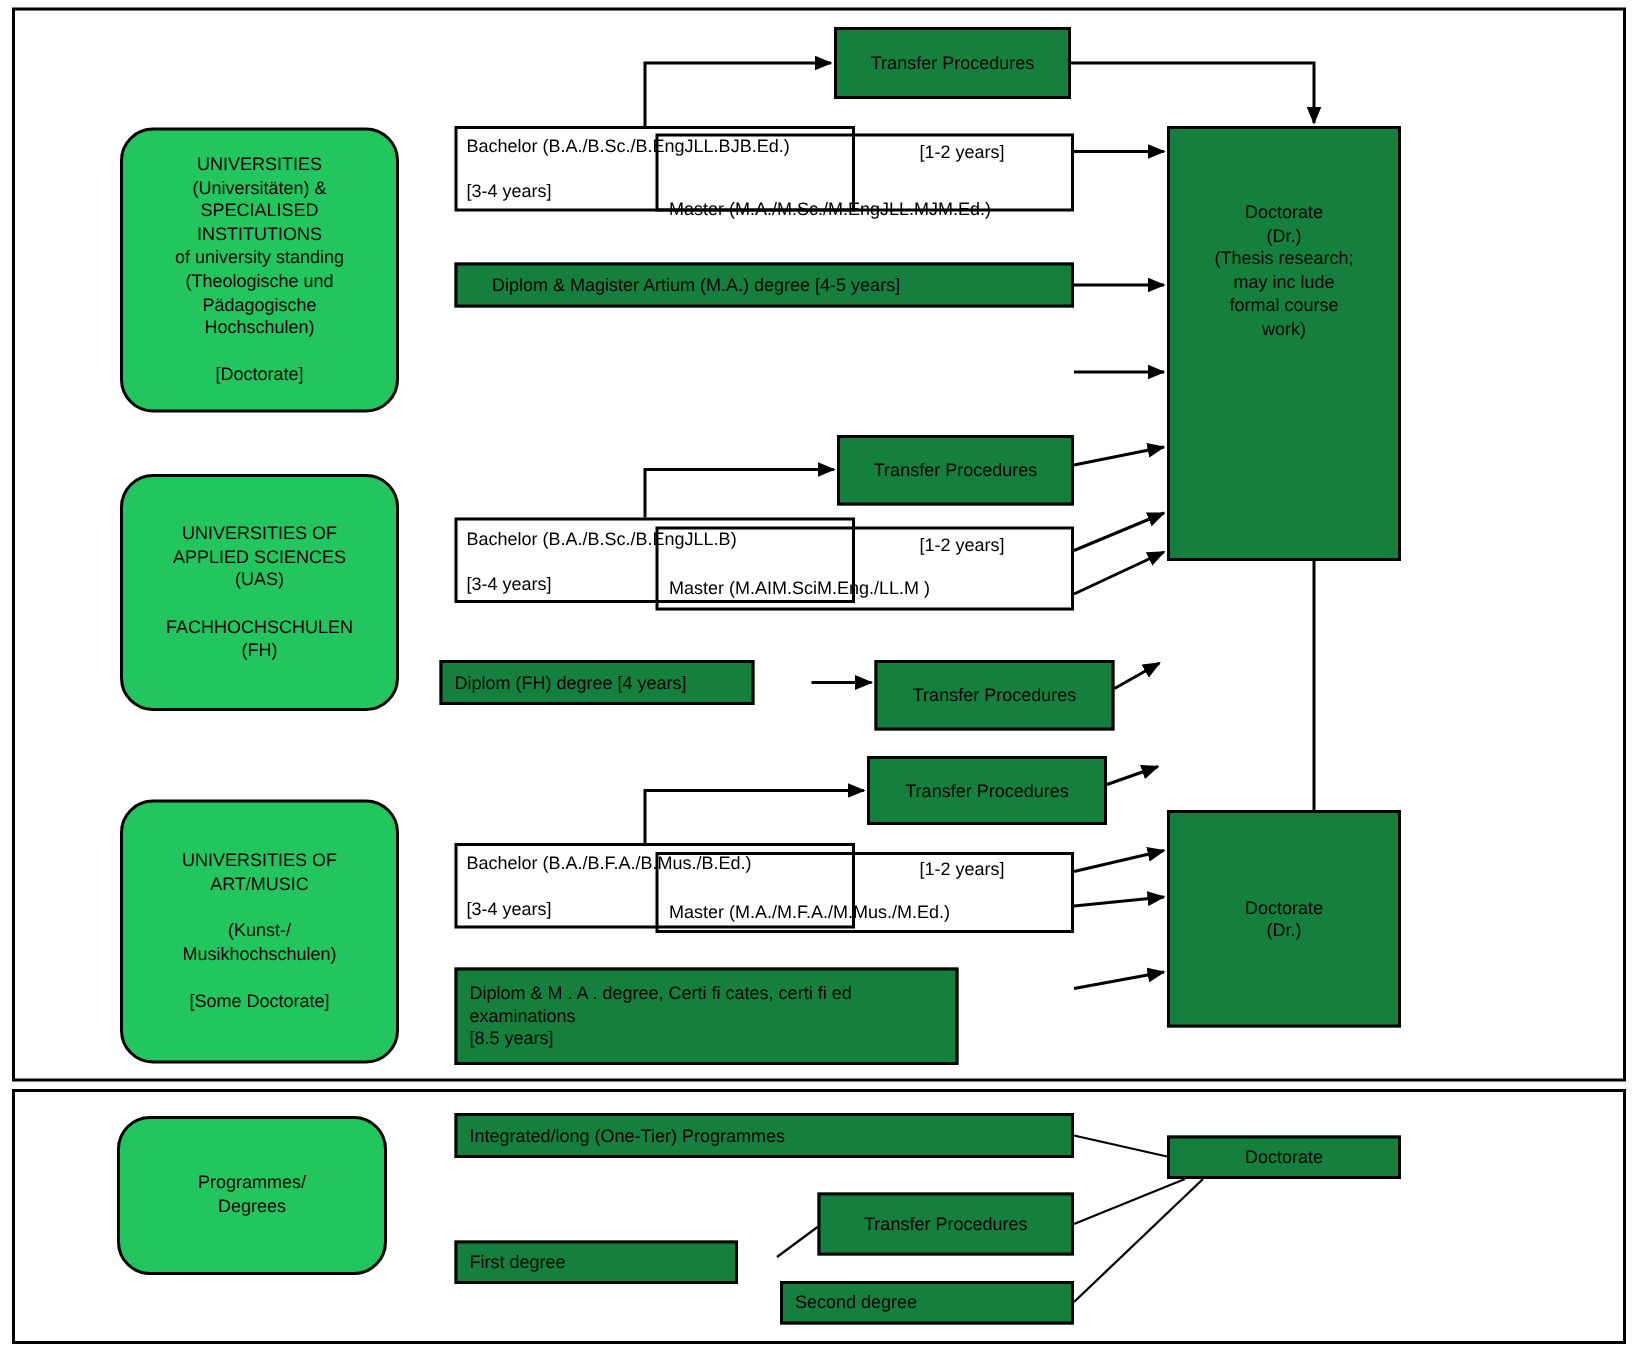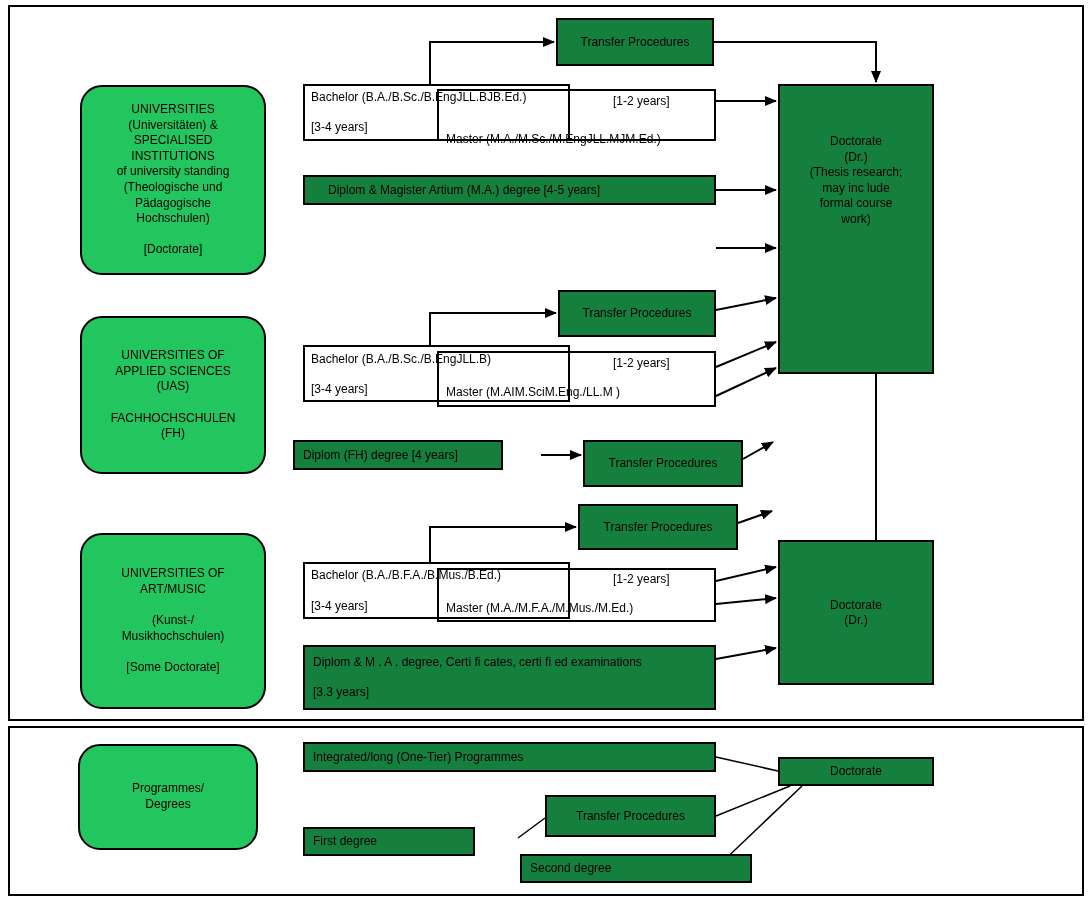--- a/index.html
+++ b/index.html
@@ -133,30 +133,30 @@
 
   <div class="box" style="left:578px; top:504px; width:160px; height:46px;">Transfer Procedures</div>
 
   <div class="outline" style="left:303px; top:562px; width:267px; height:57px;"></div>
   <div class="outline" style="left:437px; top:568px; width:279px; height:54px;"></div>
   <div class="lbl" style="left:311px; top:568px;text-align:center;">Bachelor (B.A./B.F.A./B.Mus./B.Ed.)</div>
   <div class="lbl" style="left:311px; top:599px;">[3-4 years]</div>
   <div class="lbl" style="left:613px; top:572px;">[1-2 years]</div>
   <div class="lbl" style="left:446px; top:601px;">Master (M.A./M.F.A./M.Mus./M.Ed.)</div>
 
-  <div class="box twoline" style="left:303px; top:645px; width:413px; height:65px;">
+  <div class="box twoline" style="left:303px; top:645px; width:336px; height:65px;">
     <div>Diplom &amp; M . A . degree, Certi fi cates, certi fi ed examinations</div>
-    <div>[3.3 years]</div>
+    <div>[8.5 years]</div>
   </div>
 
   <div class="box" style="left:778px; top:540px; width:156px; height:145px;">Doctorate
 (Dr.)</div>
 
   <div class="rounded" style="left:78px; top:744px; width:180px; height:106px;">Programmes/
 Degrees</div>
 
   <div class="box leftalign" style="left:303px; top:742px; width:413px; height:30px;">Integrated/long (One-Tier) Programmes</div>
   <div class="box" style="left:778px; top:757px; width:156px; height:29px;">Doctorate</div>
   <div class="box" style="left:545px; top:795px; width:171px; height:42px;">Transfer Procedures</div>
-  <div class="box leftalign" style="left:303px; top:827px; width:172px; height:29px;">First degree</div>
-  <div class="box leftalign" style="left:520px; top:854px; width:232px; height:29px;">Second degree</div>
+  <div class="box leftalign" style="left:303px; top:827px; width:189px; height:29px;">First degree</div>
+  <div class="box leftalign" style="left:520px; top:854px; width:196px; height:29px;">Second degree</div>
 
 </div>
 
 </body></html>

